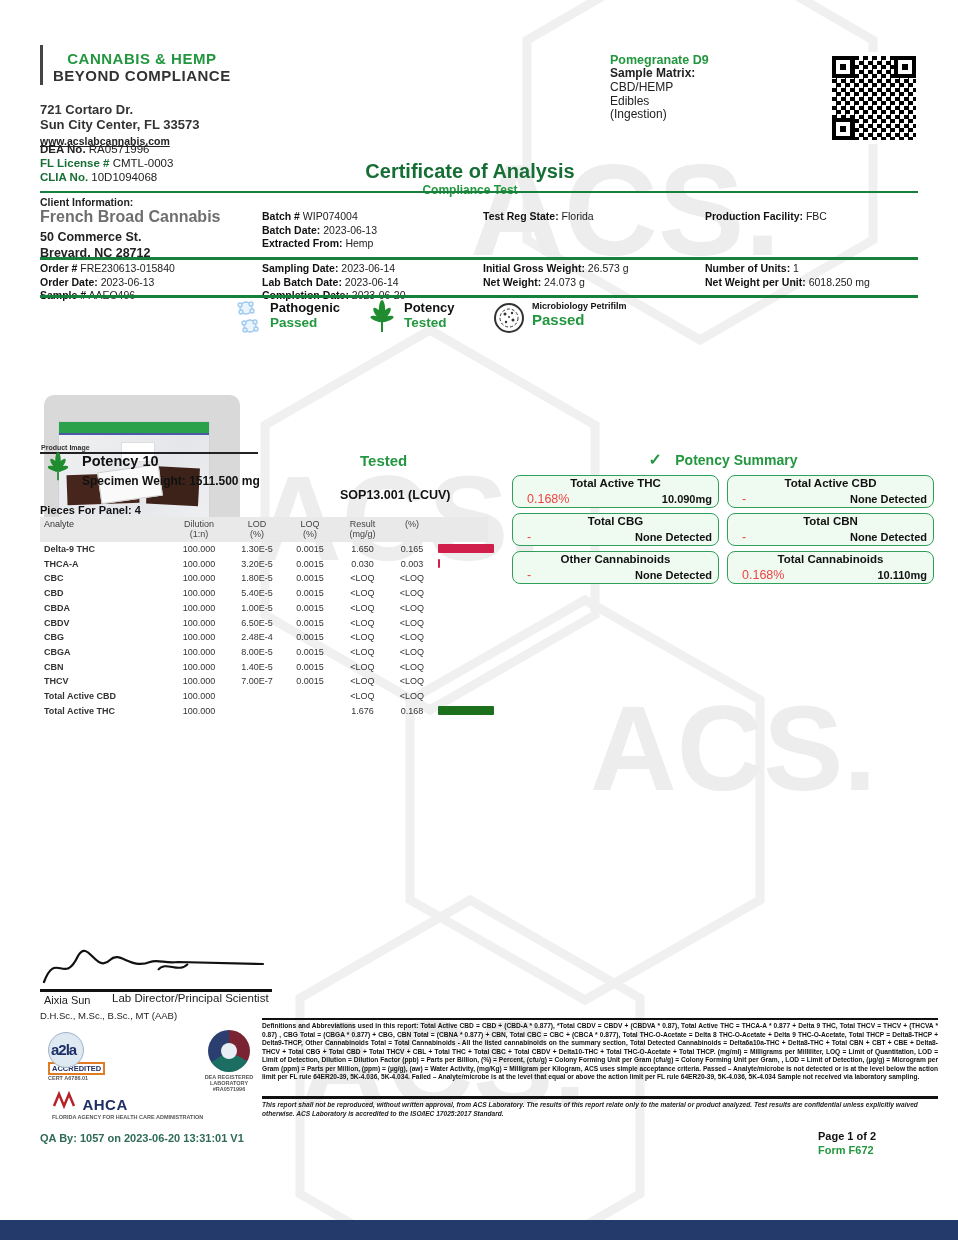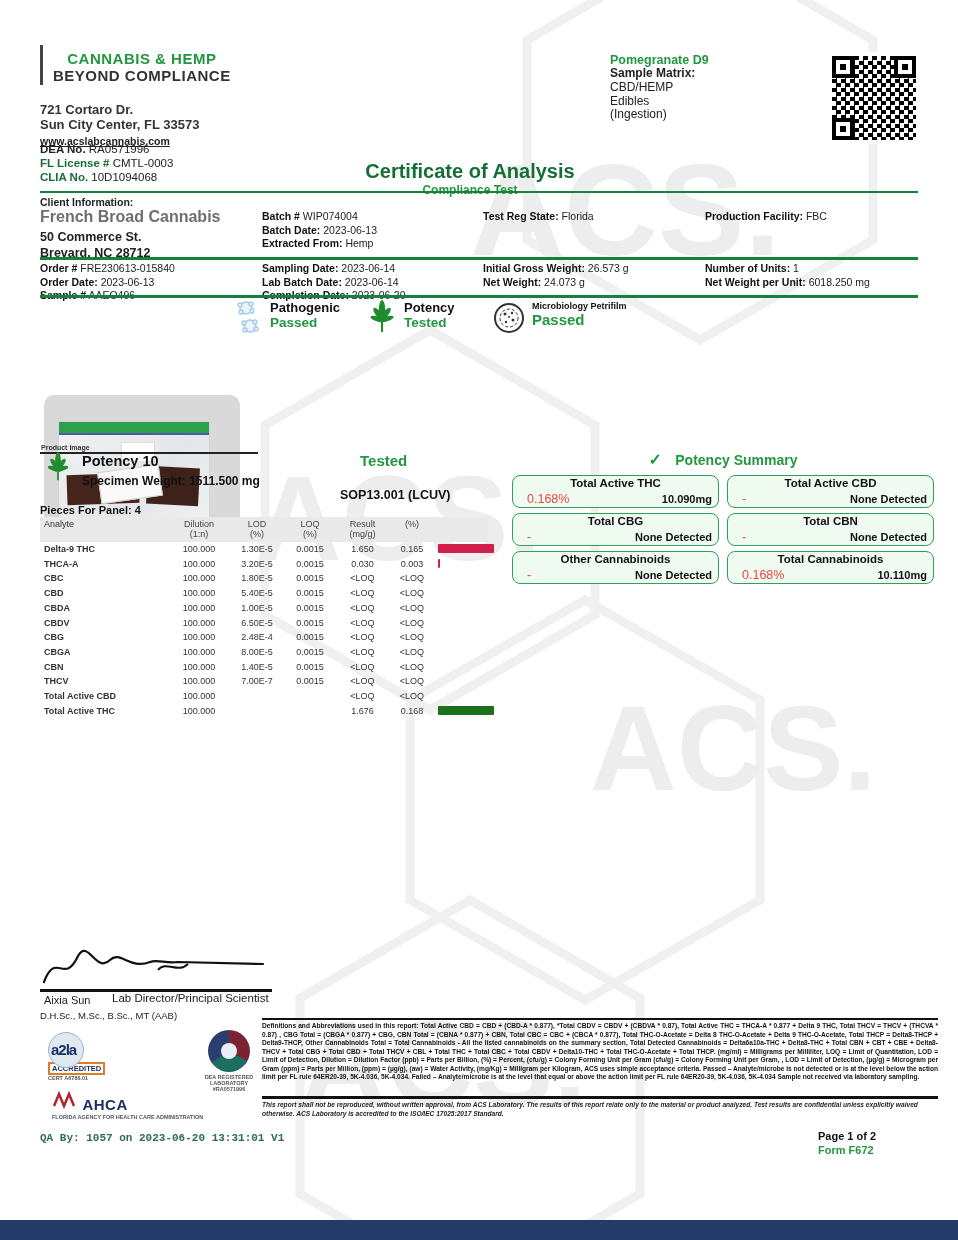--- a/index.html
+++ b/index.html
@@ -97,21 +97,21 @@
 
   
   .sig-line { background:#111; height:2.5px; }
   .sig-name { font-size:11px; color:#222; }
   .sig-role { font-size:11.5px; color:#222; }
   .sig-cred { font-size:9.5px; color:#222; }
   .legal { font-size:6.6px; font-weight:bold; color:#111; line-height:1.3; text-align:justify; }
   .legal-dis { font-size:6.6px; font-weight:bold; font-style:italic; color:#222; line-height:1.35; }
   .blk-line { background:#111; height:2px; }
   .blk-line3 { background:#111; height:3px; }
-  .qa { font-family:Liberation Mono, monospace; font-size:11px; font-weight:bold; color:#2f6b55; }
+  .qa { font-family:Liberation Sans, sans-serif; font-size:11px; font-weight:bold; color:#2f6b55; }
   .pg { font-size:11px; font-weight:bold; color:#111; }
   .frm { font-size:11px; font-weight:bold; color:#23973f; }
   .navy-bar { background:#243a6b; }
 
   
   .acc-cap { font-size:5.5px; color:#555; font-weight:bold; }
   .accred-box { border:2px solid #e07b26; padding:0 2px; font-size:7.5px; font-weight:bold; color:#1d2f66; background:#fff; }
   .ahca-txt { font-size:15px; font-weight:bold; color:#1d2f66; letter-spacing:0.5px; }
   .dea-circle { width:42px; height:42px; border-radius:50%; background:conic-gradient(#7a2433 0 33%, #1d6e62 0 66%, #2a3f70 0 100%); position:relative; }
   .dea-circle::after { content:""; position:absolute; left:13px; top:13px; width:16px; height:16px; border-radius:50%; background:#e9eef5; }

